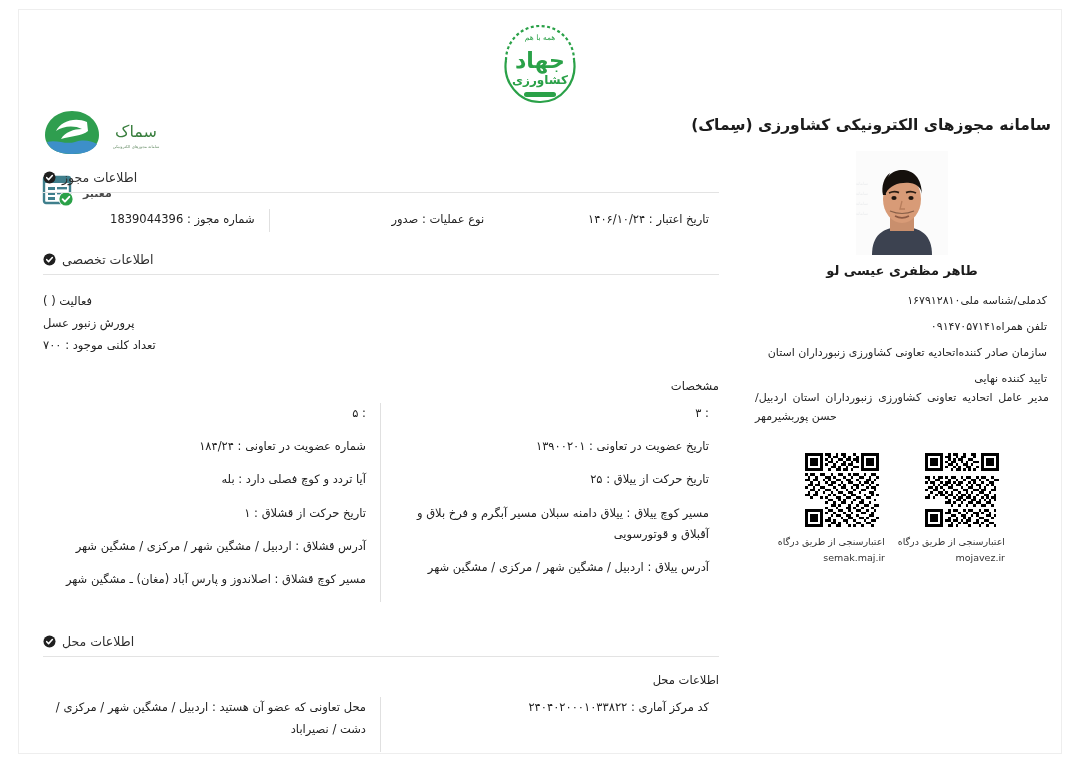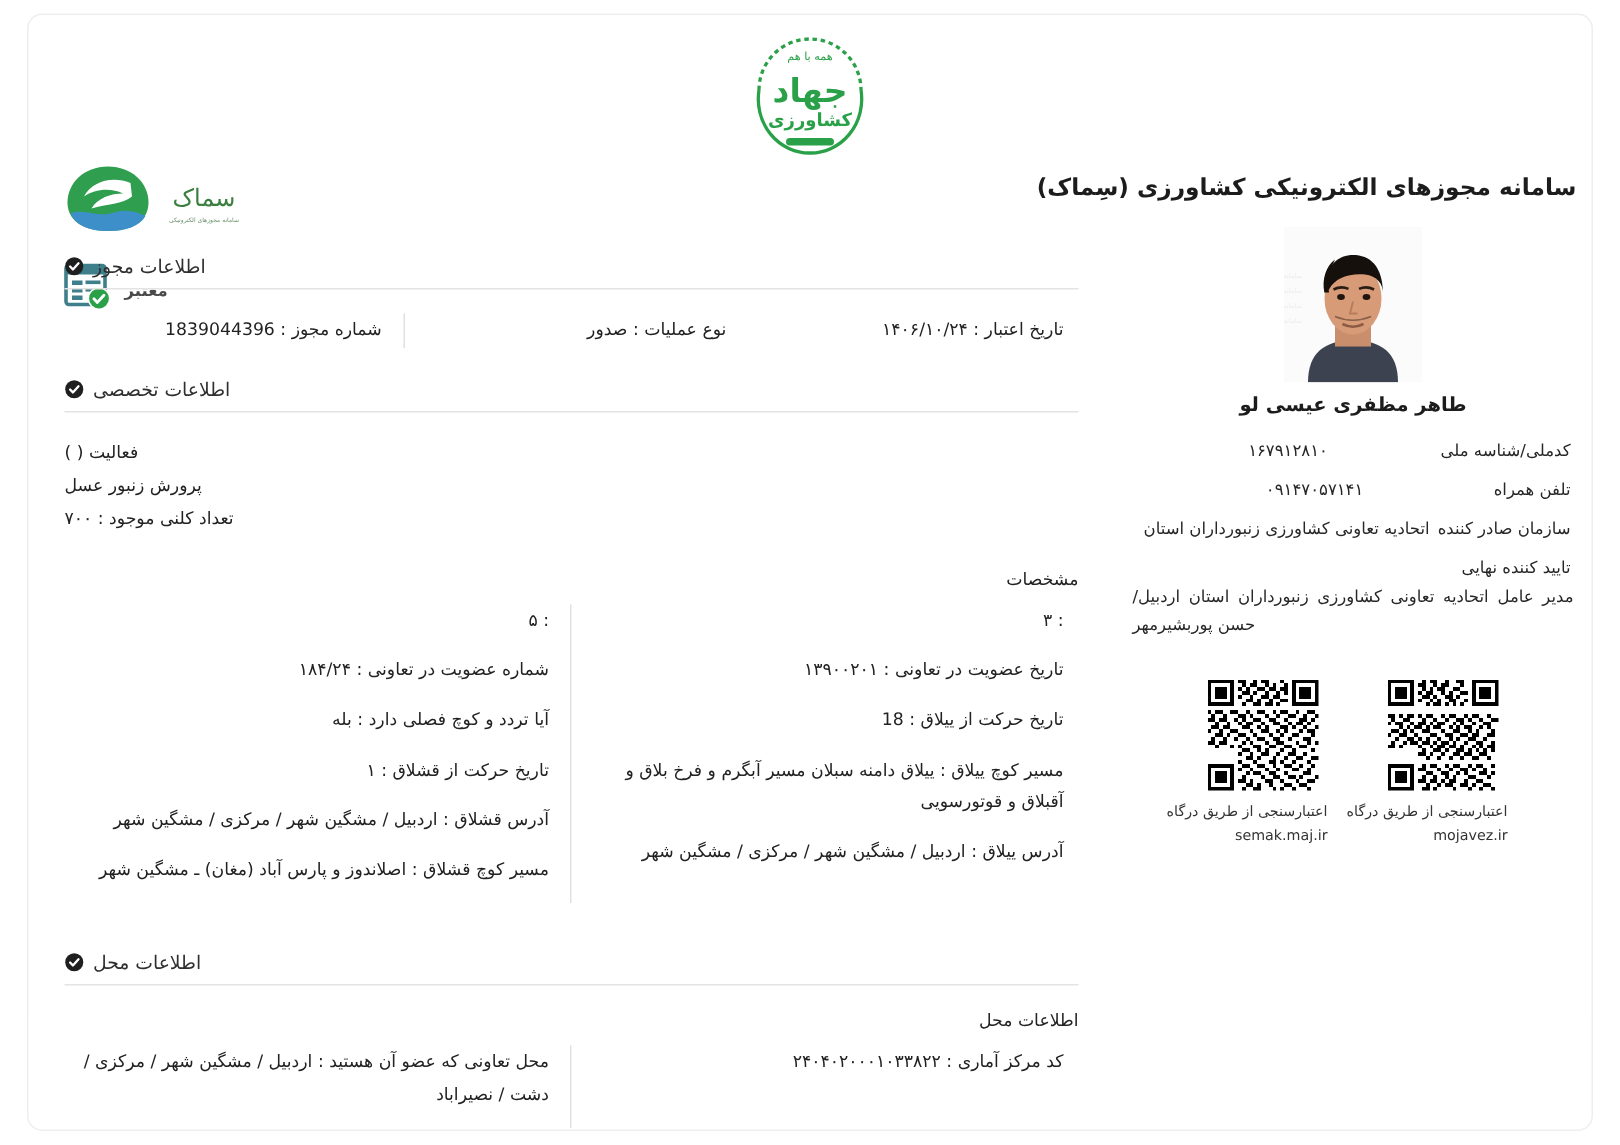--- a/index.html
+++ b/index.html
@@ -12,21 +12,21 @@
     direction: rtl;
   }
 
   .page-card {
     position: relative;
     width: 1044px;
     height: 745px;
     margin: 9px auto 0 auto;
     background: #ffffff;
     border: 1px solid #eeeeee;
-    border-radius: 10px;
+    border-radius: 0;
     overflow: hidden;
   }
 
   
   .ministry-logo {
     position: absolute;
     top: 6px;
     left: 0; right: 0;
     margin: 0 auto;
     width: 108px;
@@ -113,21 +113,21 @@
     color: #262626;
     line-height: 1.55;
   }
   .info-row .lbl {
     text-align: right;
     white-space: nowrap;
     flex: 0 0 auto;
     padding-right: 2px;
   }
   .info-row .val {
-    text-align: center;
+    text-align: right;
     flex: 1 1 auto;
     padding-left: 2px;
     direction: ltr;
     unicode-bidi: plaintext;
   }
   .info-row.stacked {
     display: block;
     text-align: right;
   }
   .info-row.stacked .lbl { display: block; margin-bottom: 2px; }
@@ -841,21 +841,21 @@
               <span class="fv">۳</span>
             </div>
             <div class="field">
               <span>تاریخ عضویت در تعاونی</span>
               <span> : </span>
               <span class="fv">۱۳۹۰۰۲۰۱</span>
             </div>
             <div class="field">
               <span>تاریخ حرکت از ییلاق</span>
               <span> : </span>
-              <span class="fv">18</span>
+              <span class="fv">۲۵</span>
             </div>
             <div class="field">
               <span>مسیر کوچ ییلاق</span>
               <span> : </span>
               <span class="fv">ییلاق دامنه سبلان مسیر آبگرم و فرخ بلاق و آقبلاق و قوتورسویی</span>
             </div>
             <div class="field">
               <span>آدرس ییلاق</span>
               <span> : </span>
               <span class="fv">اردبیل / مشگین شهر / مرکزی / مشگین شهر</span>

